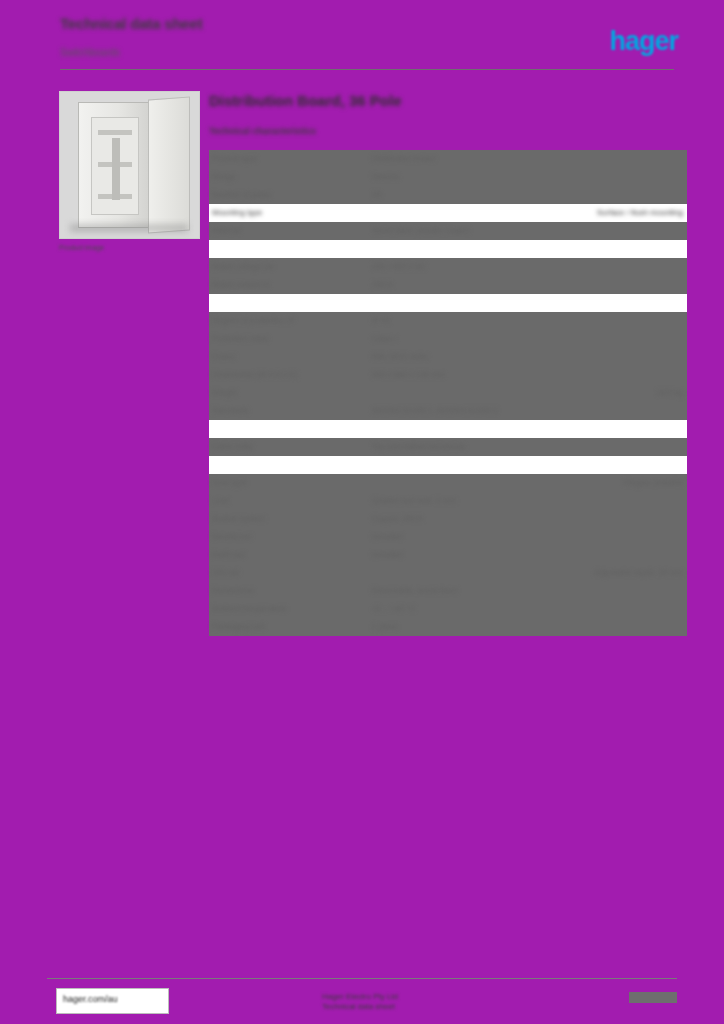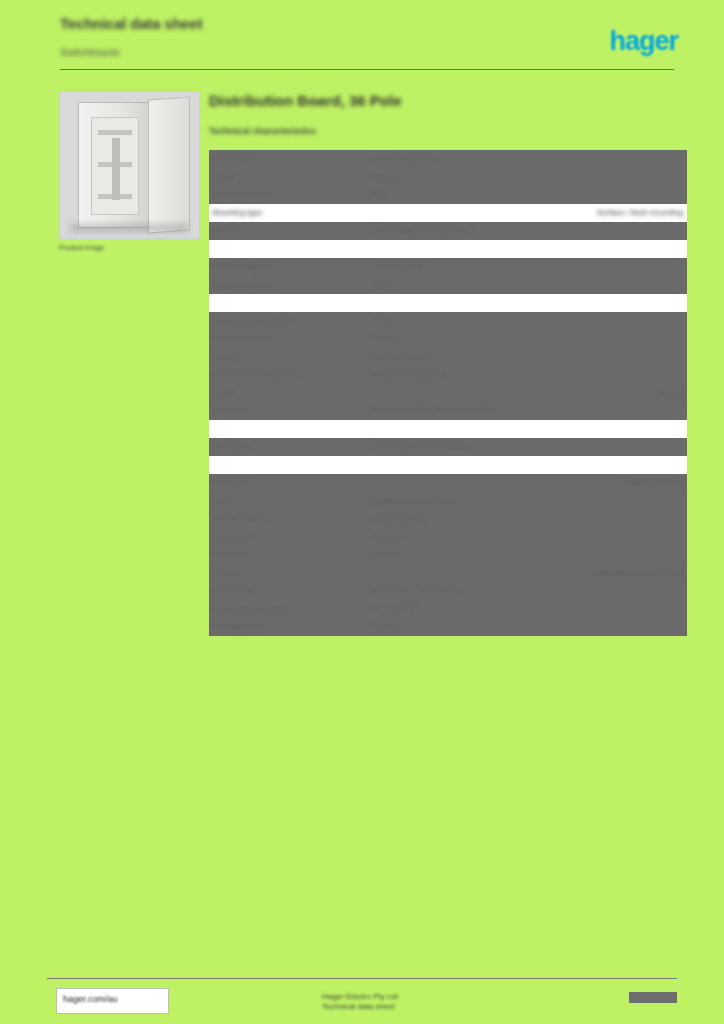--- a/index.html
+++ b/index.html
@@ -10,21 +10,21 @@
   body {
     width: 724px;
     height: 1024px;
     overflow: hidden;
     font-family: "Liberation Sans", sans-serif;
   }
   .page {
     position: relative;
     width: 724px;
     height: 1024px;
-    background: #bef264;
+    background: #a21caf;
     box-sizing: border-box;
     text-decoration: underline;
   }
 
   
   .header {
     position: absolute;
     left: 0;
     top: 0;
     width: 724px;

